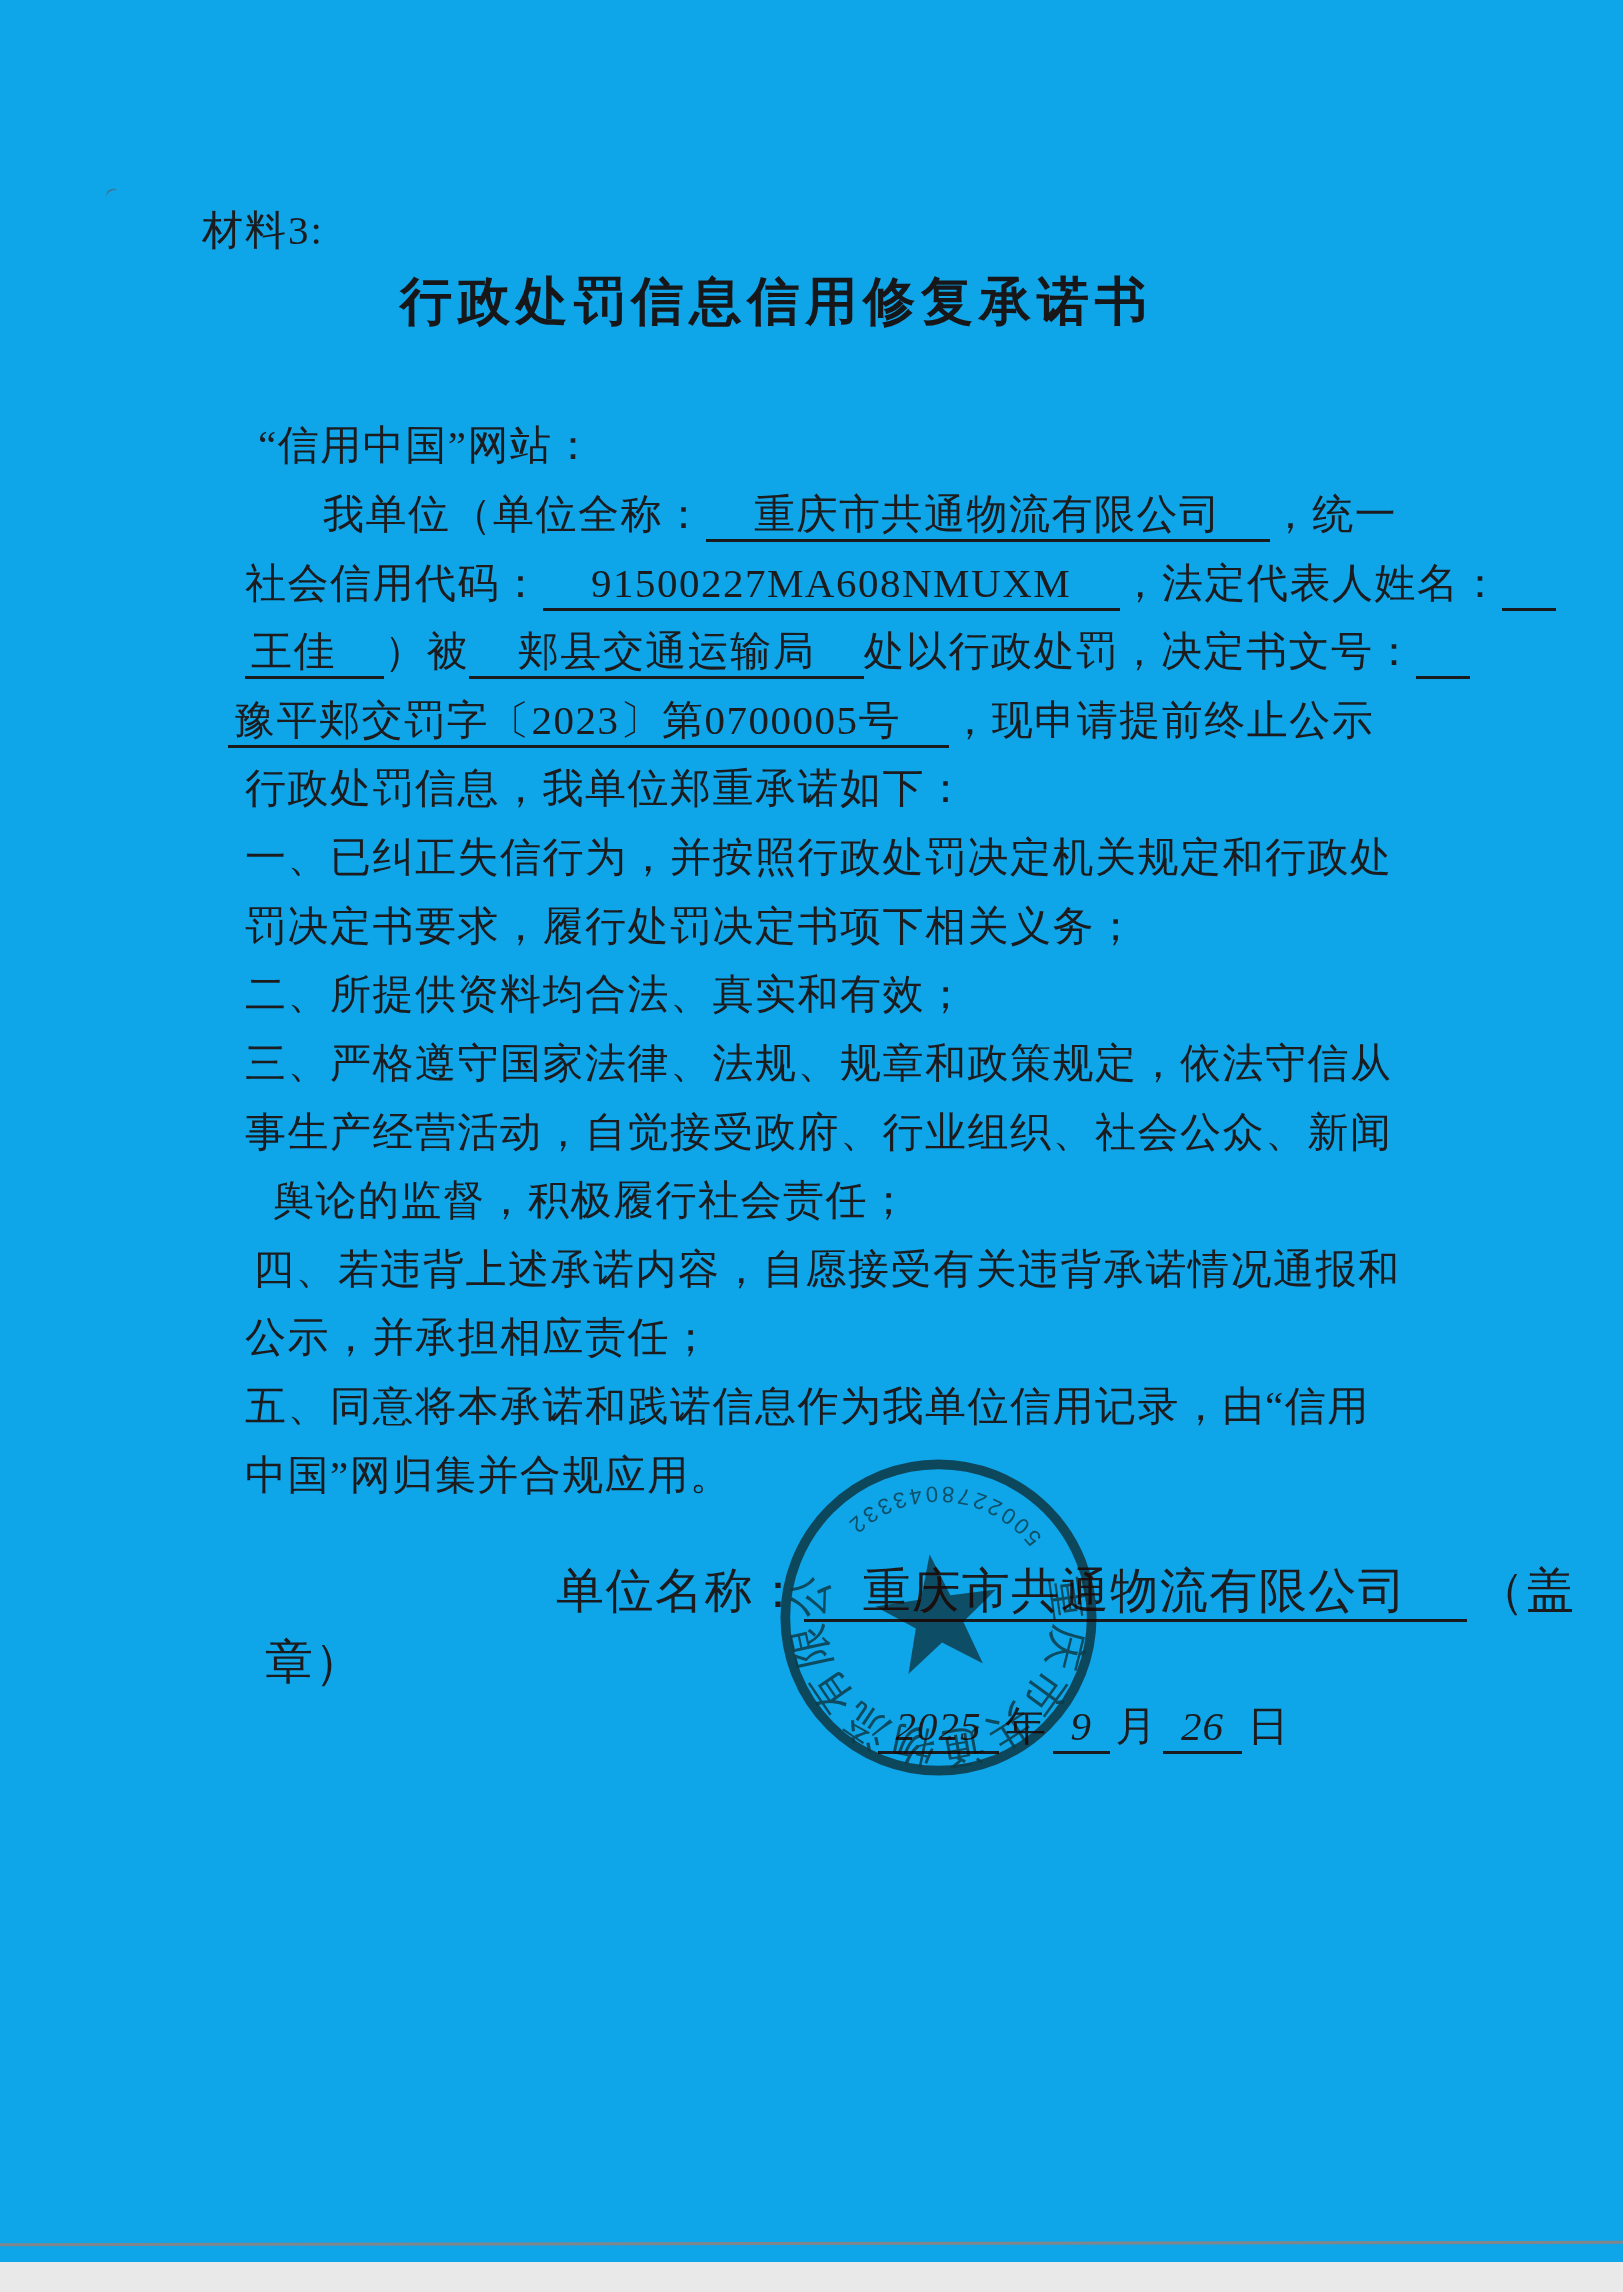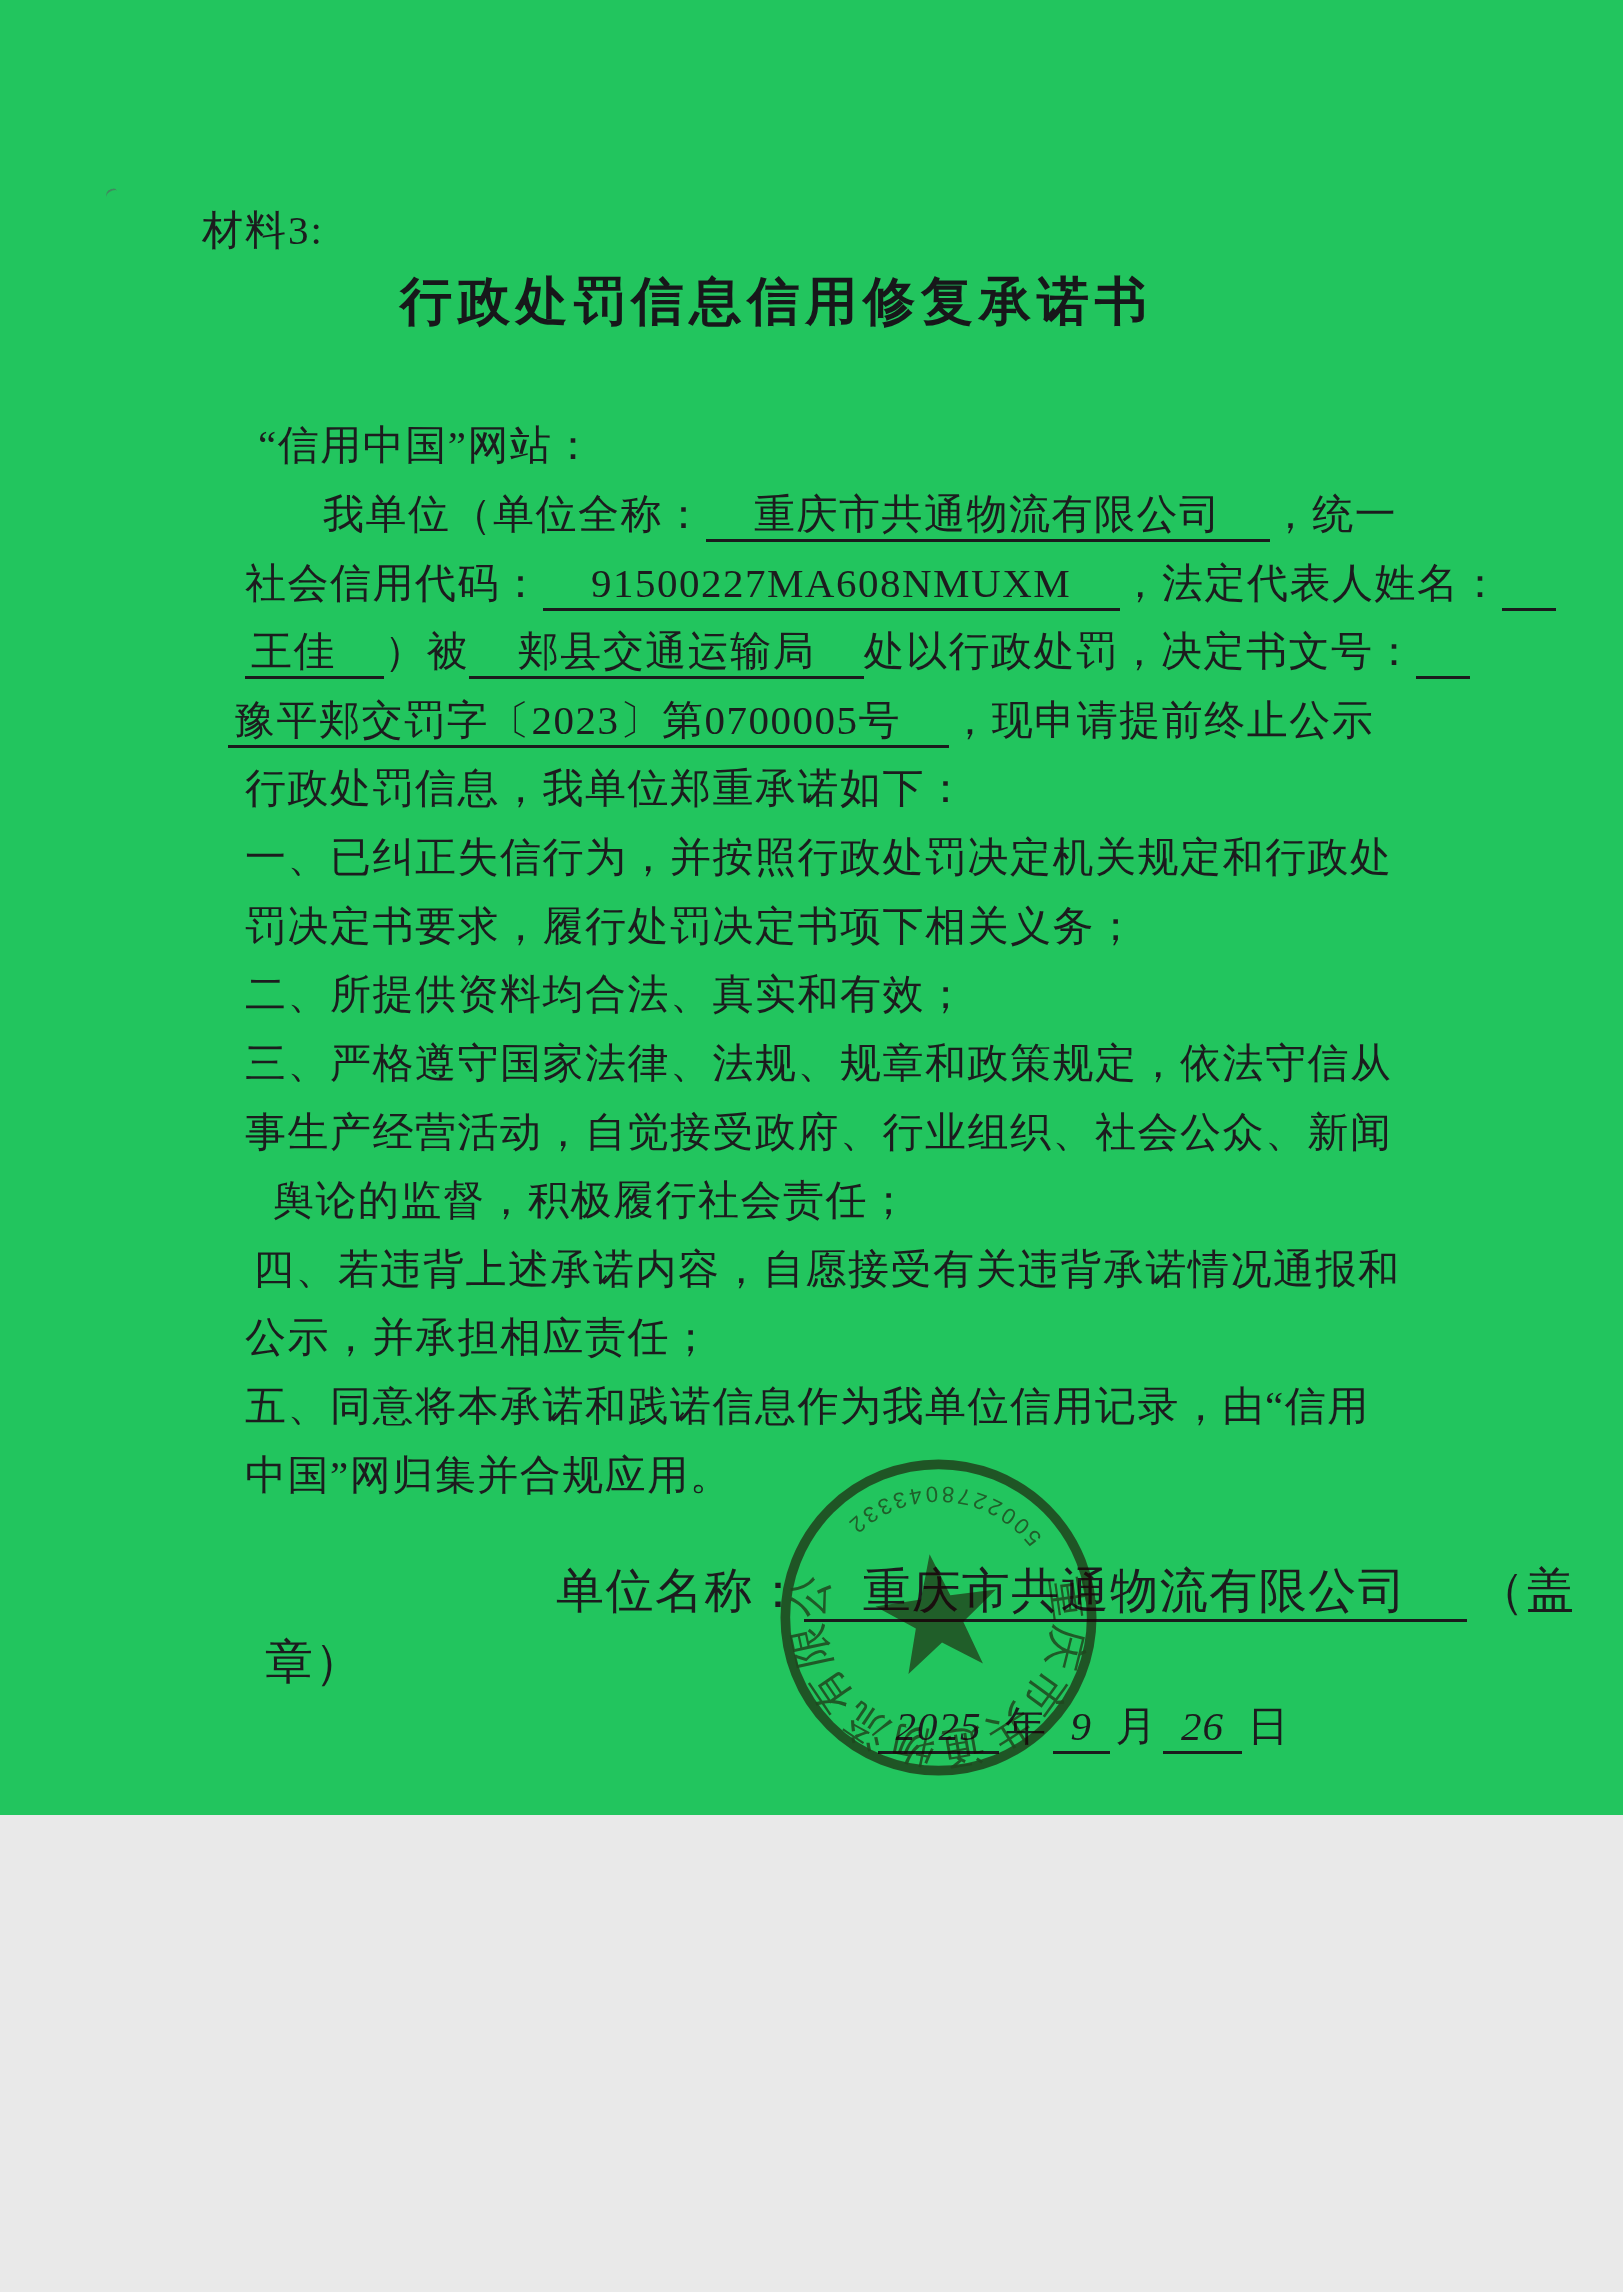--- a/index.html
+++ b/index.html
@@ -1,20 +1,20 @@
 <!DOCTYPE html>
 <html><head>
 <meta charset="utf-8">
 <style>
   html,body{margin:0;padding:0;background:#e9e9e9;}
   .page{
     position:relative;
-    width:1623px;height:1815px;
+    width:1623px;height:2262px;
     margin:0 auto;
-    background:#22c55e;
+    background:#0ea5e9;
     overflow:hidden;
     font-family:"Liberation Serif","DejaVu Serif",serif;
     color:#1c1c1e;
   }
   .abs{position:absolute;white-space:nowrap;line-height:1.08;}
   .material{font-size:41px;letter-spacing:2px;}
   .doc-title{font-size:52px;font-weight:bold;letter-spacing:5.9px;color:#17171a;}
   .line{position:absolute;font-size:41px;letter-spacing:1.5px;line-height:1.1;white-space:nowrap;}
   .fill{border-bottom:3.9px solid #1b1b1d;padding:0 5.9px 2px 5.9px;}
   .sig-line{font-size:48px;letter-spacing:1.5px;}

